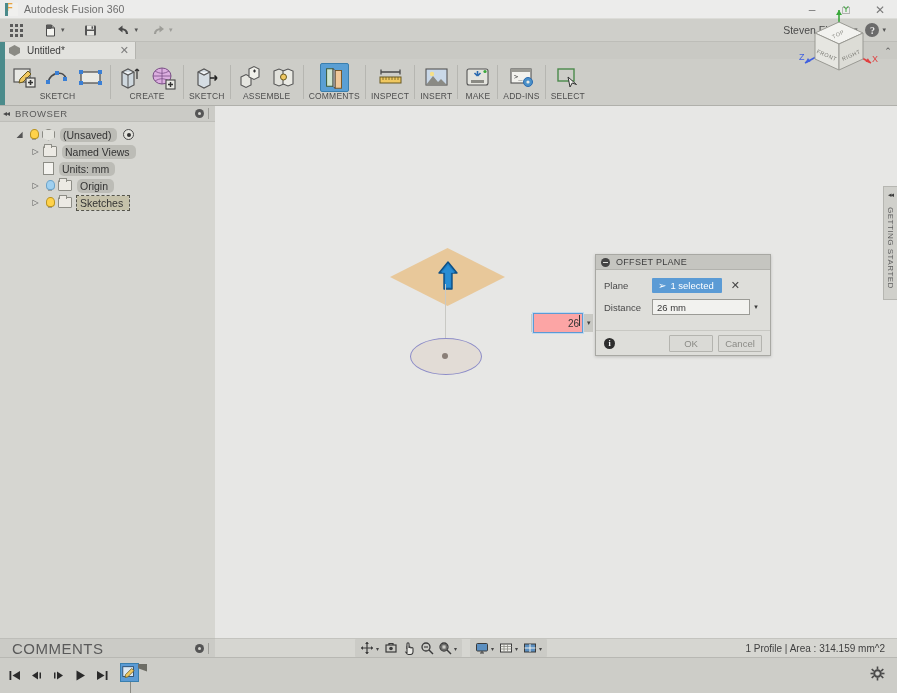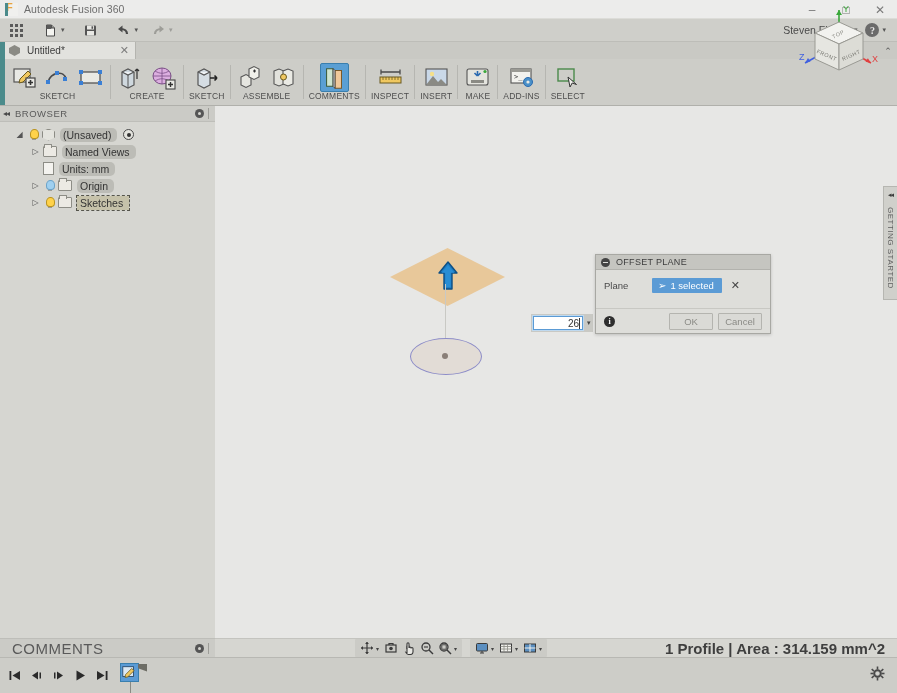--- a/index.html
+++ b/index.html
@@ -220,21 +220,21 @@
     border-radius: 50%; background: #8a7f78;
   }
 
   
   #inline-input {
     position: absolute; left: 316px; top: 208px; height: 18px;
     display: flex; align-items: center;
     background: #c9c9c4; padding: 2px;
   }
   #inline-field {
-    width: 50px; height: 14px; background: #ffffff;
+    width: 50px; height: 20px; background: #fca5a5;
     border: 1px solid #5b9bd5; outline: 1px solid #bfd9ef;
     font-size: 10px; color: #333; text-align: right; padding-right: 3px;
     display: flex; align-items: center; justify-content: flex-end;
     position: relative;
   }
   #inline-caret {
     position: absolute; right: 2px; top: 1px; width: 1px; height: 11px; background: #333;
   }
   #inline-drop { font-size: 7px; color: #444; margin-left: 4px; }
 
@@ -325,21 +325,21 @@
   }
   .nbtn {
     width: 17px; height: 16px; display: flex; align-items: center; justify-content: center;
   }
   .ncar { font-size: 6px; color: #444; margin-right: 2px; }
   #display-tools {
     display: flex; align-items: center; gap: 1px; margin-left: 8px;
     background: #cbcbc6; padding: 1px 3px; border-radius: 1px;
   }
   #status-text {
-    margin-left: auto; margin-right: 12px; font-size: 15px; color: #3f3f3f; font-weight: bold;
+    margin-left: auto; margin-right: 12px; font-size: 10px; color: #3f3f3f; font-weight: normal;
   }
 
   
   #timeline {
     position: absolute; left: 0; top: 657px; width: 897px; height: 36px;
     background: #cdcdc8; border-top: 1px solid #b8b8b3;
     display: flex; align-items: center;
   }
   #tl-controls { display: flex; align-items: center; gap: 7px; margin-left: 7px; }
   .tl-btn { width: 15px; height: 15px; display: flex; align-items: center; justify-content: center; }
@@ -754,20 +754,25 @@
       <span id="dlg-title">OFFSET PLANE</span>
     </div>
     <div id="dlg-body">
       <div class="dlg-row">
         <span class="dlg-lbl">Plane</span>
         <span id="sel-btn">
           <span class="cursor-glyph">➢</span>
           <span>1 selected</span>
         </span>
         <span id="sel-clear">✕</span>
+      </div>
+      <div class="dlg-row">
+        <span class="dlg-lbl">Distance</span>
+        <span id="dist-input">26 mm</span>
+        <span id="dist-drop">▾</span>
       </div>
     </div>
     <div id="dlg-foot">
       <span class="info-dot">i</span>
       <span class="dlg-btns">
         <span class="dlg-btn">OK</span>
         <span class="dlg-btn">Cancel</span>
       </span>
     </div>
   </div>

